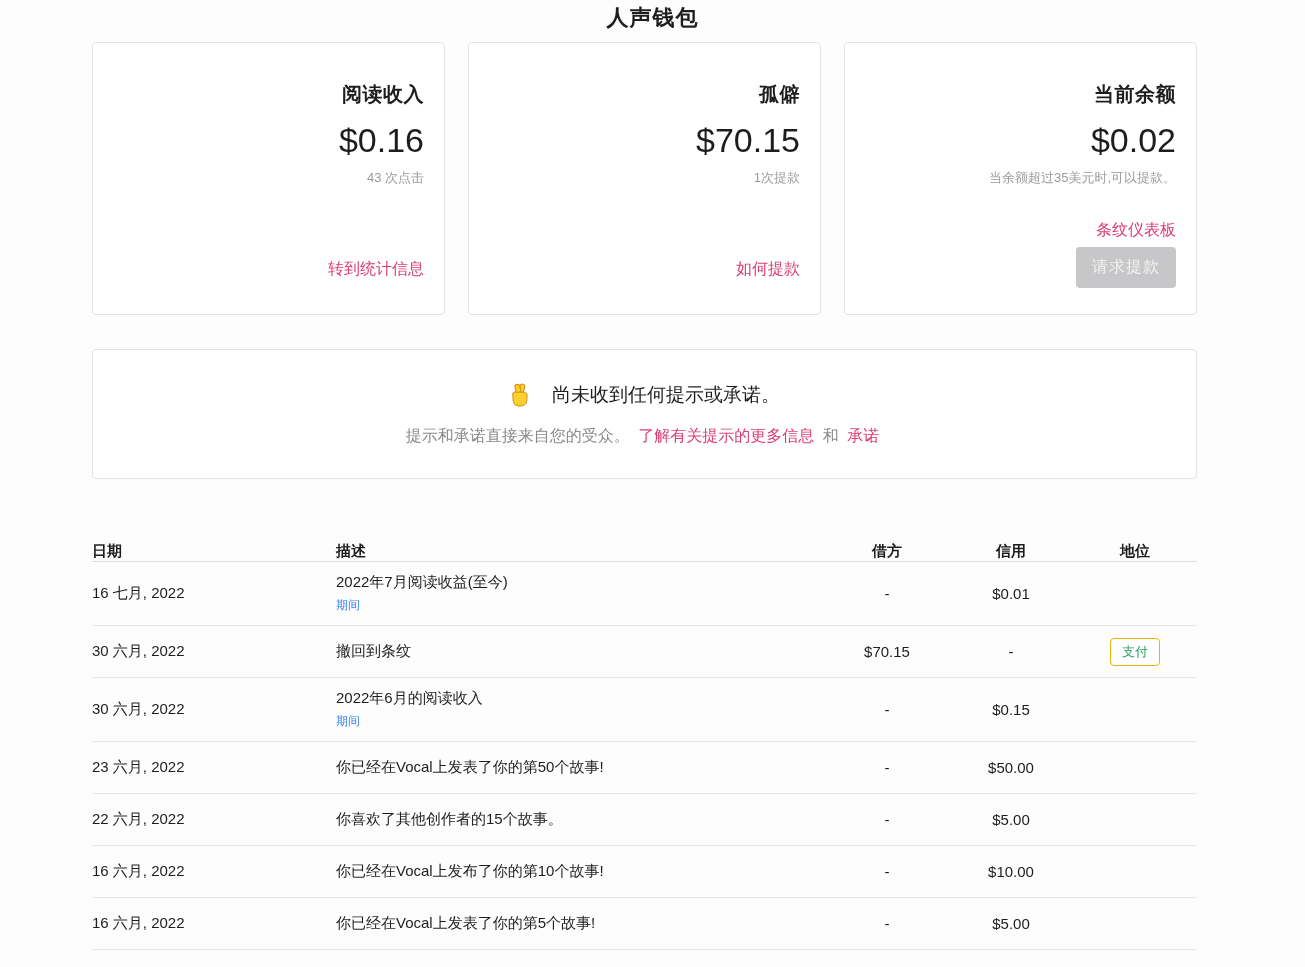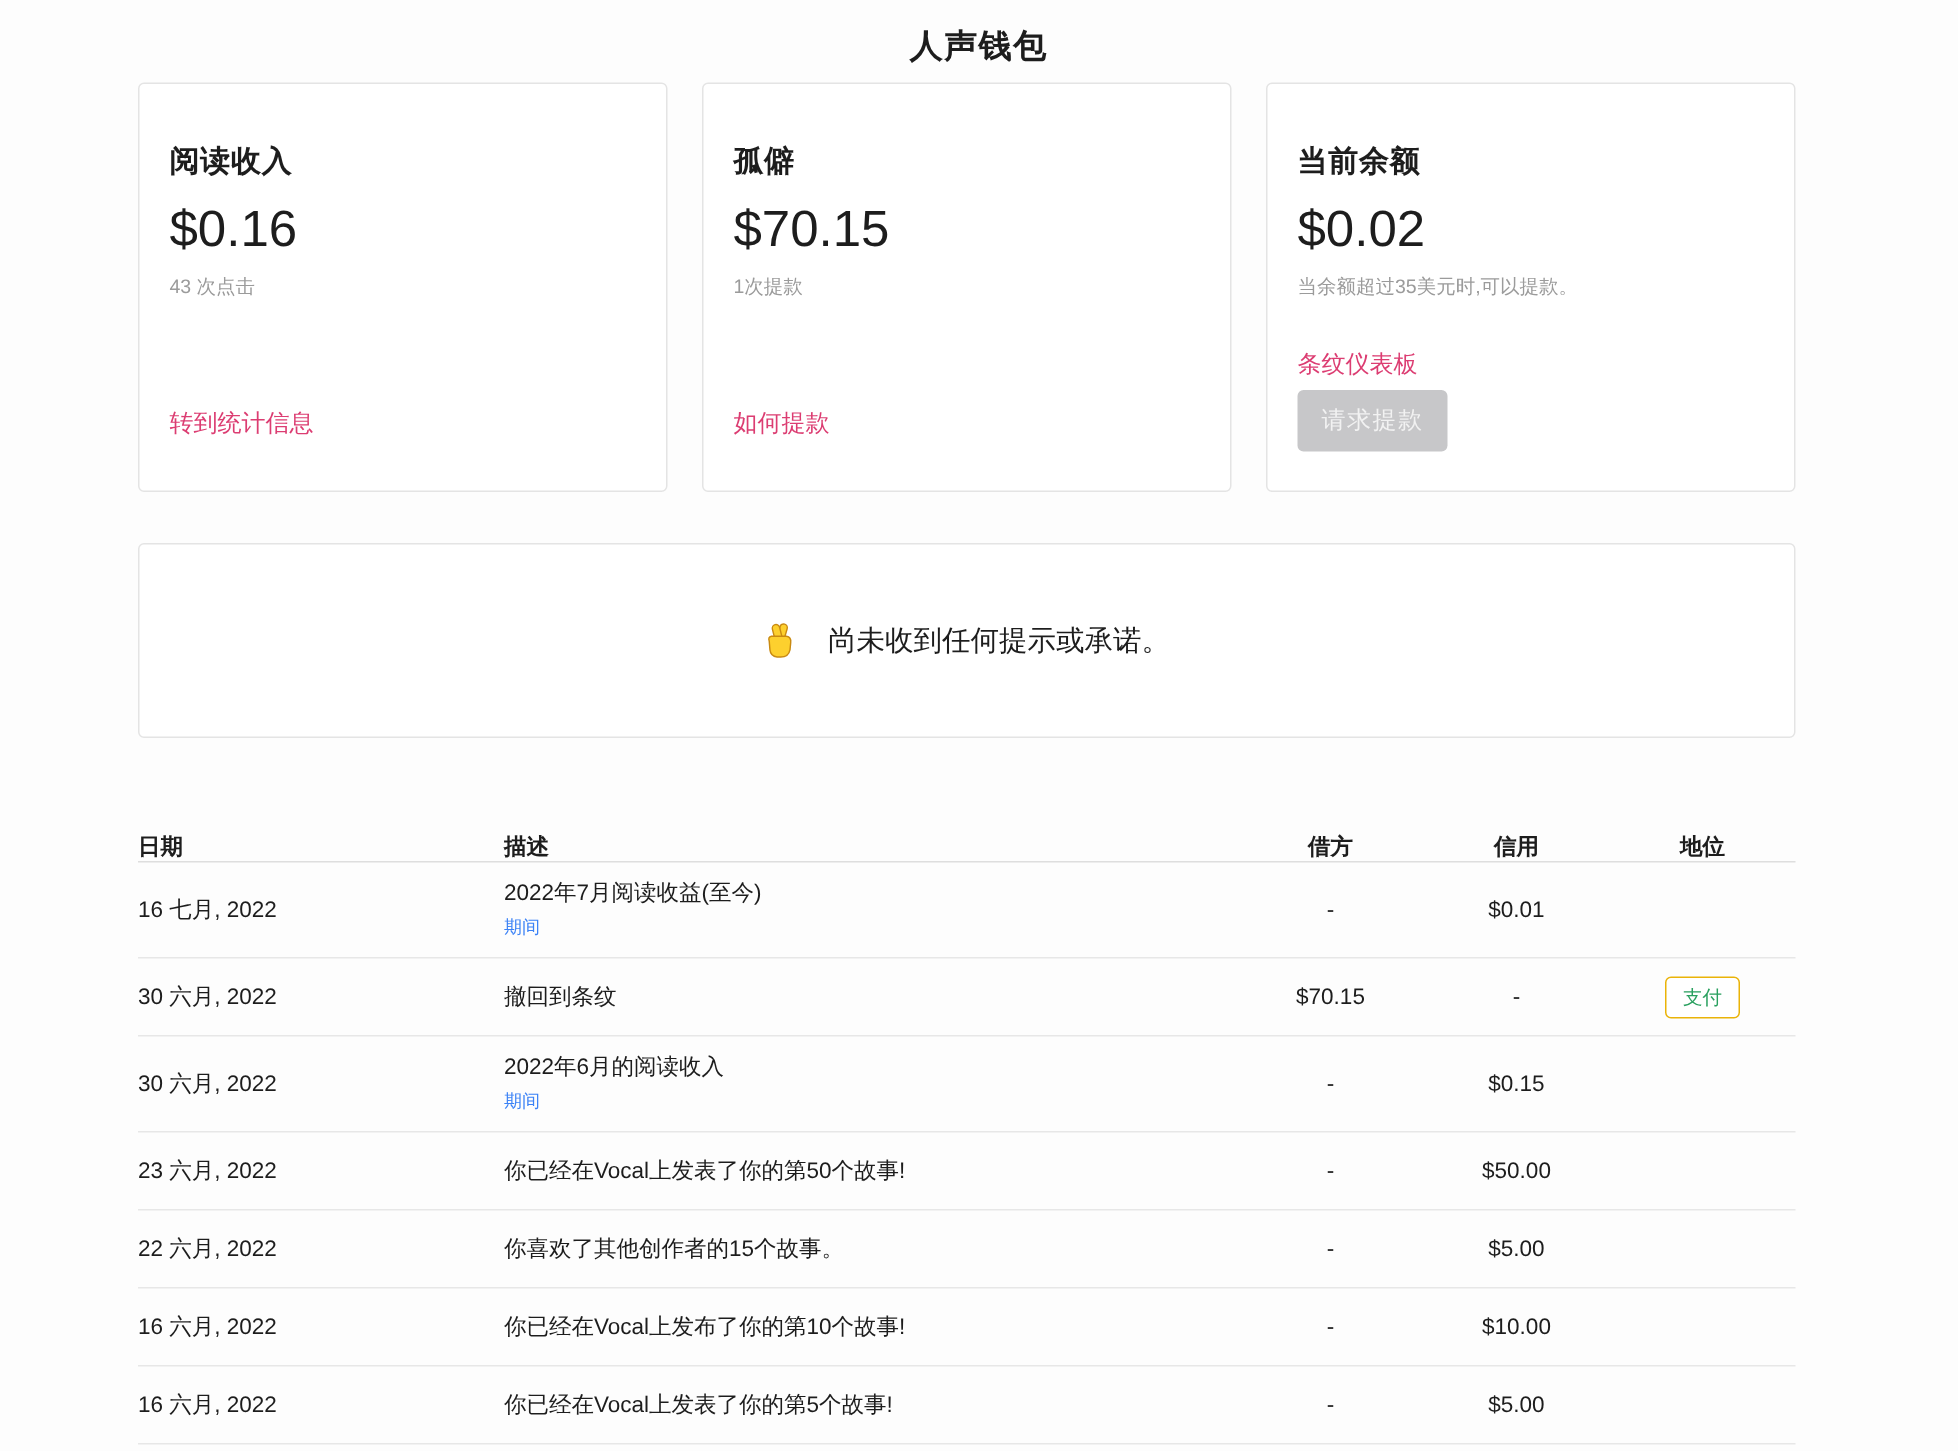--- a/index.html
+++ b/index.html
@@ -2,34 +2,34 @@
 <html style="--accent: #dc3d72; --badge-green: #2aa05f; --disabled-button-bg: #c7c7c9;"><head>
 <meta charset="utf-8">
 <style>
   * { margin:0; padding:0; box-sizing:border-box; }
   html,body { background:#fdfdfd; }
   body {
     width:1305px; height:967px; overflow:hidden;
     font-family:"Liberation Sans","DejaVu Sans",sans-serif;
     color:#1d1d1d;
   }
-  .page { position:relative; width:1305px; height:759px; padding-top:16px; }
+  .page { position:relative; width:1305px; height:759px; padding-top:3px; }
   .container { margin-left:92px; width:1105px; }
 
   .page-title {
     text-align:center; font-size:22px; font-weight:bold;
     letter-spacing:1px; height:30px; line-height:30px;
   }
 
   
   .cards { display:flex; gap:23px; margin-top:9px; }
   .card {
     flex:1; height:273px; background:#ffffff;
     border:1px solid #e4e4e4; border-radius:4px;
-    display:flex; flex-direction:column; align-items:flex-start;
+    display:flex; flex-direction:column; align-items:flex-end;
     text-align:center; padding:38px 20px 26px;
   }
   .card-title { font-size:20px; font-weight:bold; letter-spacing:0.5px; }
   .card-amount { font-size:34px; margin-top:13px; }
   .card-caption { font-size:13px; color:#9b9b9b; margin-top:9px; }
   .card-spacer { flex:1; }
   a.link {
     color:var(--accent,#dc3d72); font-size:16px; text-decoration:none; cursor:pointer;
   }
   .card-bottom-link { margin-bottom:8px; }
@@ -109,20 +109,26 @@
       <div class="banner-heading">
         <span class="fingers-icon">
           <svg width="21" height="24" viewBox="0 0 22 25">
             <rect x="10.2" y="0.8" width="5.2" height="14" rx="2.6" fill="#fdd02e" stroke="#c98a12" stroke-width="1" transform="rotate(16 12.8 7.8)"></rect>
             <rect x="7.2" y="1.2" width="5.2" height="14" rx="2.6" fill="#fdd02e" stroke="#c98a12" stroke-width="1" transform="rotate(-14 9.8 8.2)"></rect>
             <path d="M4 13 Q3 10 5.5 9.5 L16 9.5 Q19.5 10 19 14 L18.5 19 Q17.5 24 12 24 L9.5 24 Q5 23.5 4.5 19 Z" fill="#fdd02e" stroke="#c98a12" stroke-width="1"></path>
           </svg>
         </span>
         <span>尚未收到任何提示或承诺。</span>
       </div>
+      <div class="banner-sub">
+        <span>提示和承诺直接来自您的受众。</span>
+        <a class="link">了解有关提示的更多信息</a>
+        <span>和</span>
+        <a class="link">承诺</a>
+      </div>
     </div>
 
     <div class="table">
       <div class="t-row t-head">
         <div class="cell">日期</div>
         <div class="cell">描述</div>
         <div class="cell num">借方</div>
         <div class="cell num">信用</div>
         <div class="cell num">地位</div>
       </div>

